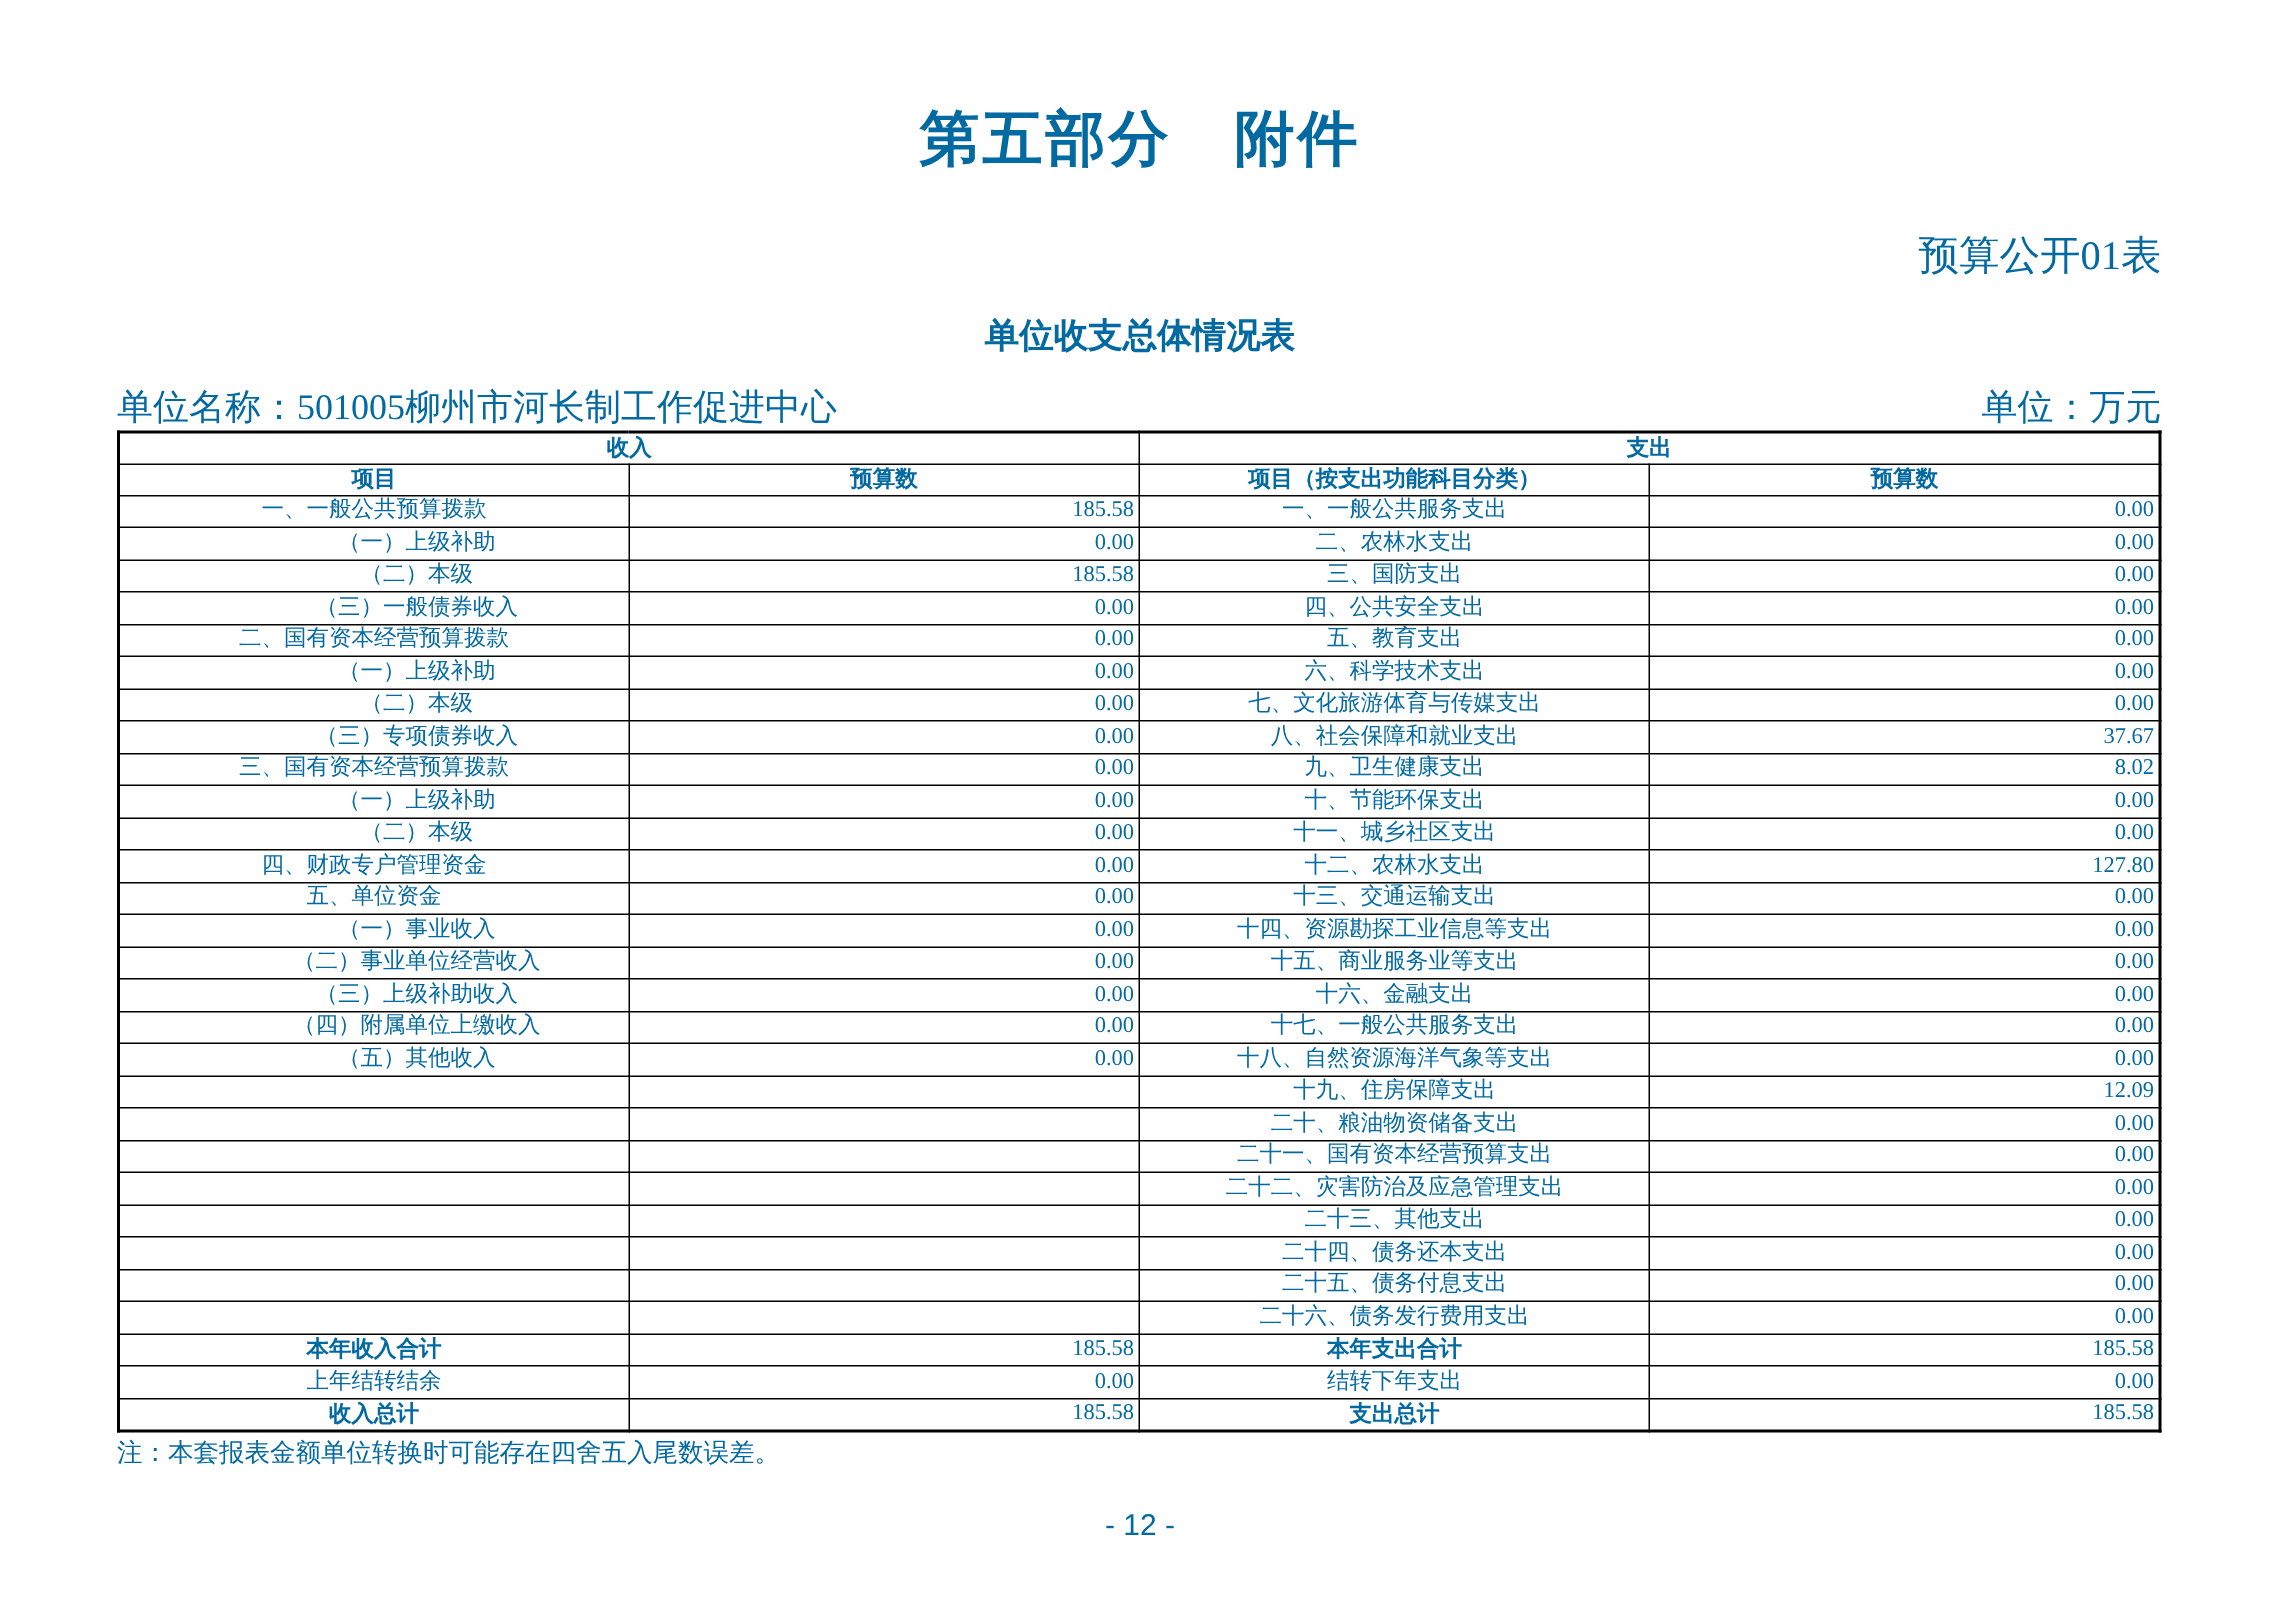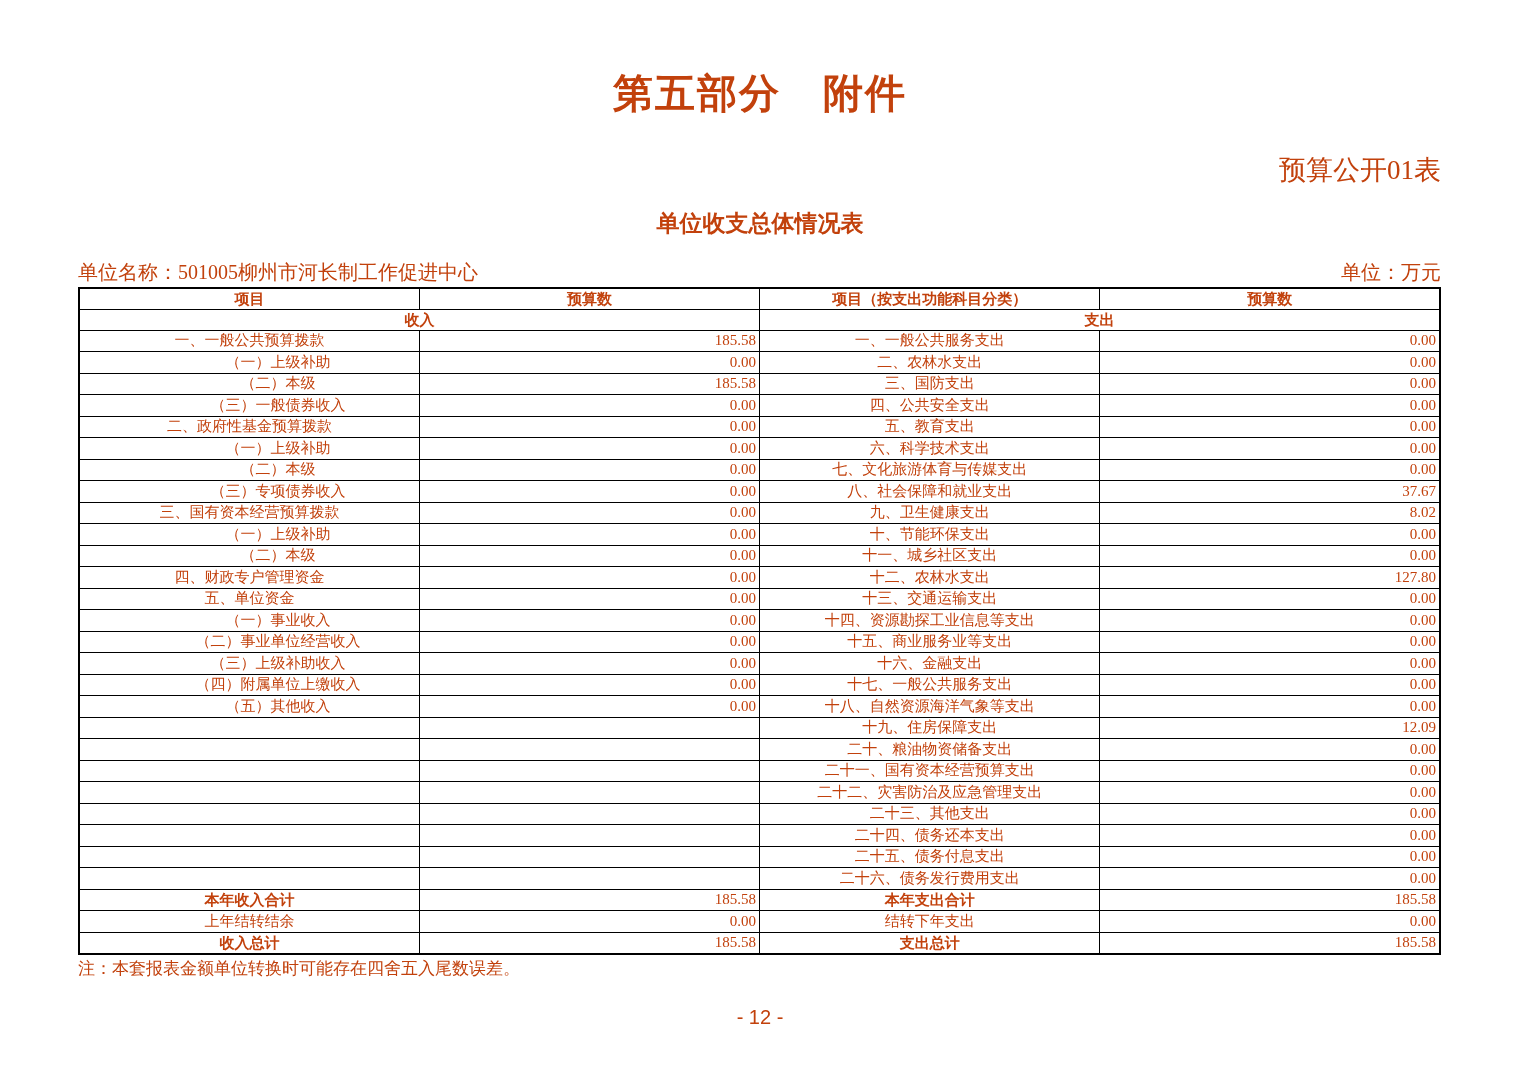--- a/index.html
+++ b/index.html
@@ -2,21 +2,21 @@
 <html><head>
 <meta charset="utf-8">
 <style>
   * { margin: 0; padding: 0; box-sizing: border-box; }
   html, body { background: #ffffff; }
   .page {
     position: relative;
     width: 1520px;
     height: 1074px;
     background: #ffffff;
-    color: #c2410c;
+    color: #0369a1;
     font-family: "Liberation Serif", serif;
     overflow: hidden;
   }
   .doc-title {
     margin-top: 70px;
     text-align: center;
     font-family: "Liberation Sans", sans-serif;
     font-weight: bold;
     font-size: 40px;
     line-height: 46px;
@@ -36,21 +36,21 @@
     font-weight: bold;
     font-size: 23px;
     line-height: 28px;
   }
   .meta-row {
     width: 1363px;
     margin: 22px 0 2px 78px;
     display: flex;
     justify-content: space-between;
     align-items: flex-end;
-    font-size: 20px;
+    font-size: 24px;
     line-height: 26px;
   }
   table.budget {
     margin-left: 78px;
     width: 1363px;
     border-collapse: collapse;
     table-layout: fixed;
     border: 2px solid #000;
   }
   table.budget th, table.budget td {
@@ -108,29 +108,29 @@
 
   <table class="budget">
     <colgroup>
       <col style="width:25%">
         <col style="width:25%">
         <col style="width:25%">
         <col style="width:25%">
     </colgroup>
     <thead>
       <tr>
+        <th colspan="2">收入</th>
+        <th colspan="2">支出</th>
+      </tr>
+      <tr>
         <th>项目</th>
         <th>预算数</th>
         <th>项目（按支出功能科目分类）</th>
         <th>预算数</th>
       </tr>
-      <tr>
-        <th colspan="2">收入</th>
-        <th colspan="2">支出</th>
-      </tr>
     </thead>
     <tbody>
         <tr>
           <td class="item-cell">一、一般公共预算拨款</td>
           <td class="value-cell">185.58</td>
           <td class="item-cell">一、一般公共服务支出</td>
           <td class="value-cell">0.00</td>
         </tr>
         <tr>
           <td class="item-cell indent">（一）上级补助</td>
@@ -144,21 +144,21 @@
           <td class="item-cell">三、国防支出</td>
           <td class="value-cell">0.00</td>
         </tr>
         <tr>
           <td class="item-cell indent">（三）一般债券收入</td>
           <td class="value-cell">0.00</td>
           <td class="item-cell">四、公共安全支出</td>
           <td class="value-cell">0.00</td>
         </tr>
         <tr>
-          <td class="item-cell">二、政府性基金预算拨款</td>
+          <td class="item-cell">二、国有资本经营预算拨款</td>
           <td class="value-cell">0.00</td>
           <td class="item-cell">五、教育支出</td>
           <td class="value-cell">0.00</td>
         </tr>
         <tr>
           <td class="item-cell indent">（一）上级补助</td>
           <td class="value-cell">0.00</td>
           <td class="item-cell">六、科学技术支出</td>
           <td class="value-cell">0.00</td>
         </tr>

